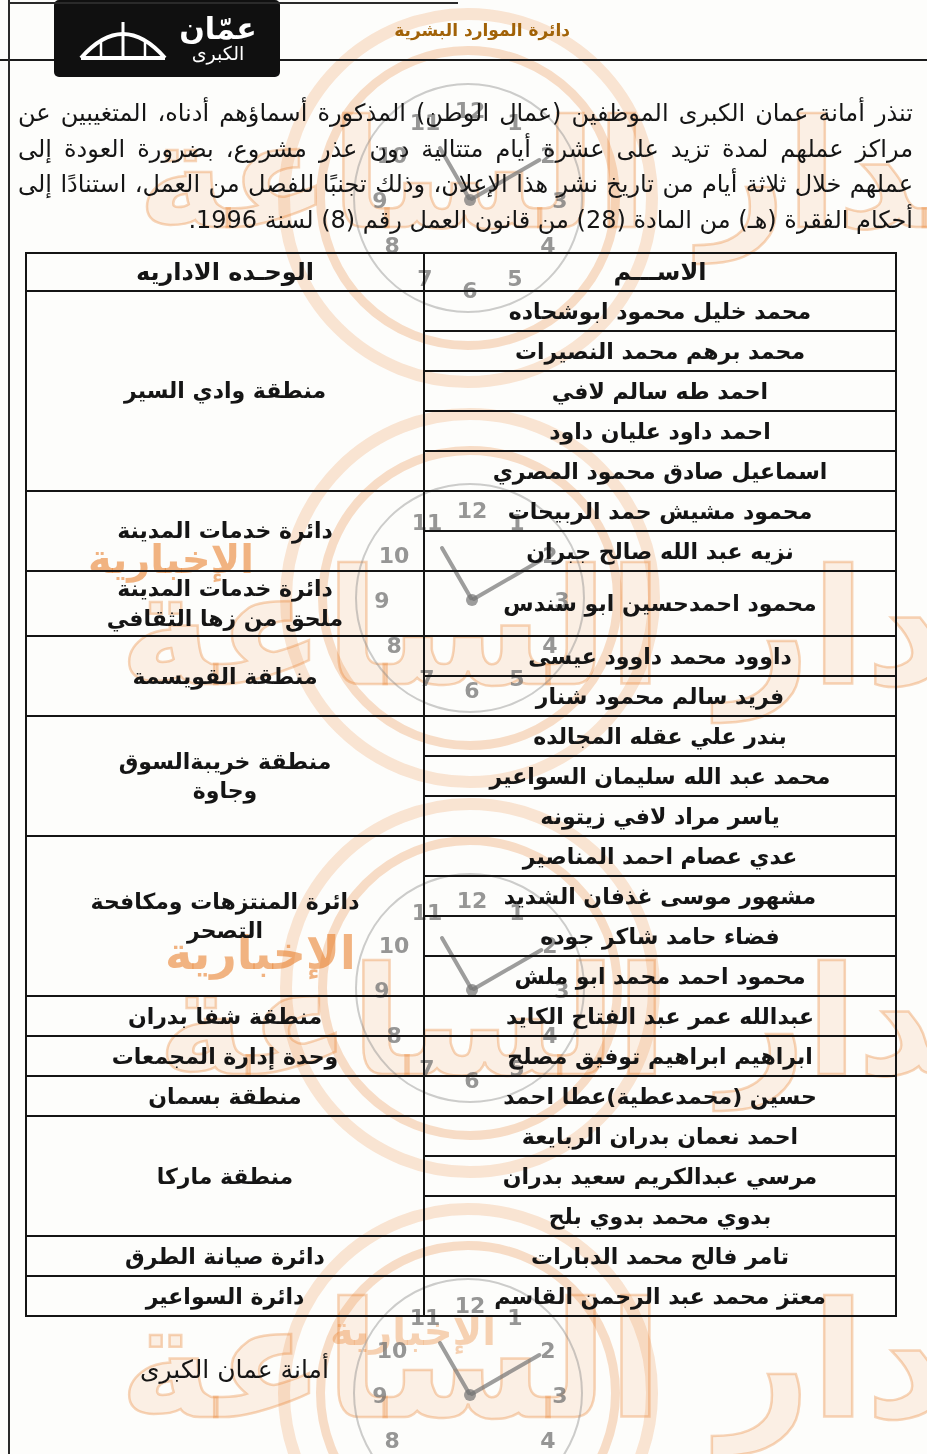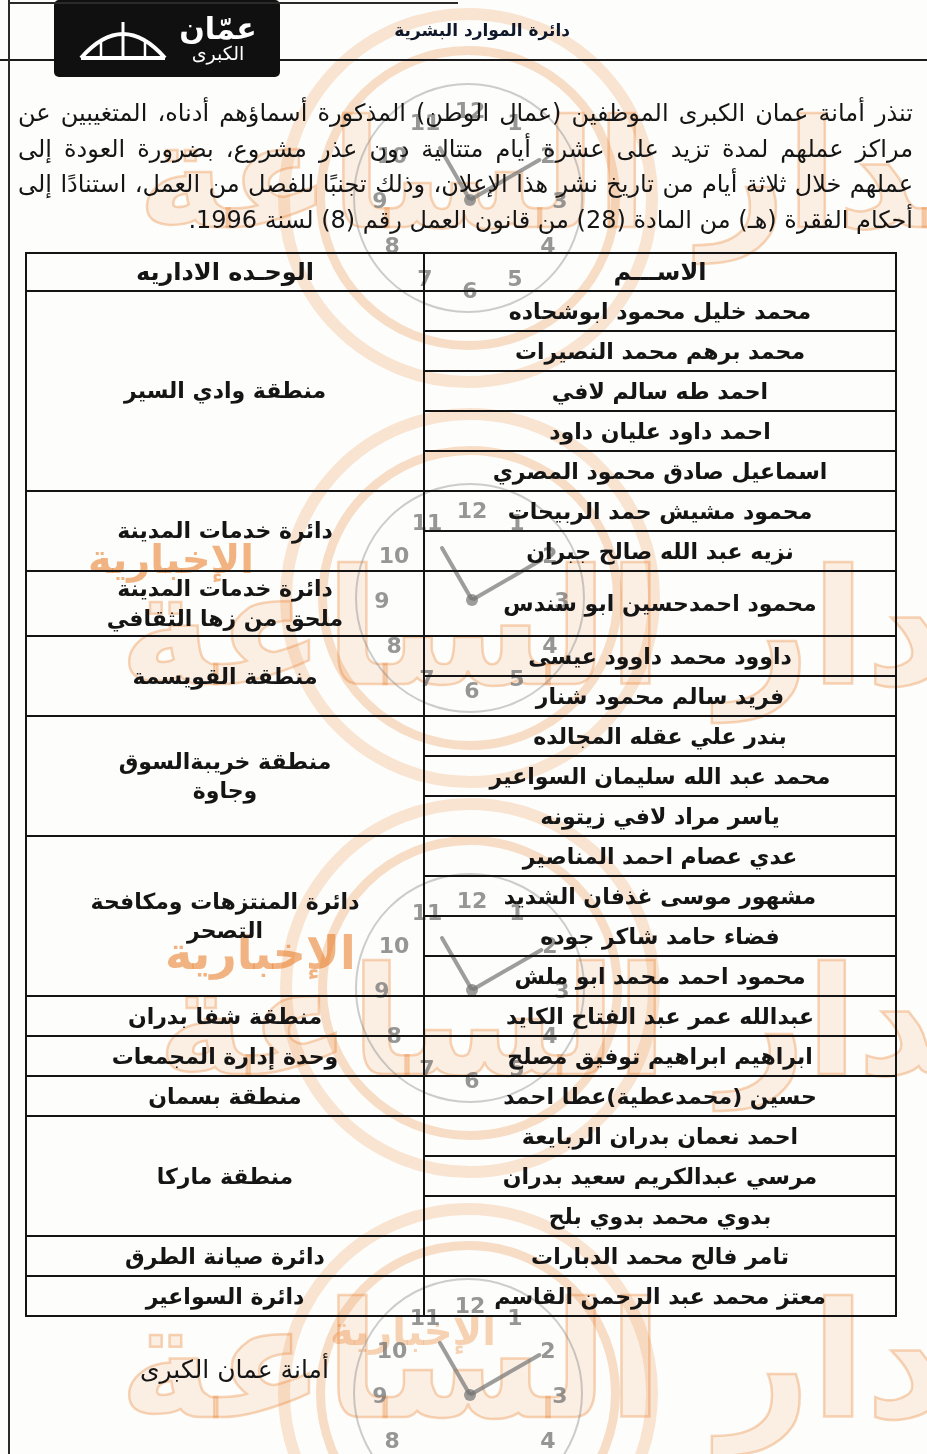--- a/index.html
+++ b/index.html
@@ -31,21 +31,21 @@
   .wm-clock { position: absolute; left: 115px; top: 115px; width: 230px; height: 230px; border: 2px solid rgba(130,130,130,0.40); border-radius: 50%; }
   .wm-clock .num { position: absolute; transform: translate(-50%,-50%); font-size: 22px; font-weight: bold; color: rgba(115,115,115,0.75); }
   .wm-clock .hand { position: absolute; left: 113px; top: 115px; width: 4px; background: rgba(115,115,115,0.70); transform-origin: 2px 0; border-radius: 2px; }
   .wm-clock .dot { position: absolute; left: 109px; top: 109px; width: 12px; height: 12px; border-radius: 50%; background: rgba(115,115,115,0.70); }
 
   
   .content { position: relative; z-index: 2; }
 
   .page-header { position: relative; height: 82px; }
   .header-rule { position: absolute; top: 59px; left: 0; width: 100%; height: 2px; background: #1b1b1b; }
-  .dept-label { position: absolute; top: 20px; right: 357px; font-size: 17px; font-weight: bold; color: #0f172a; }
+  .dept-label { position: absolute; top: 20px; right: 357px; font-size: 17px; font-weight: bold; color: #a16207; }
 
   .logo-box {
     position: absolute; top: 0; left: 34px; width: 226px; height: 77px;
     background: #101010; border-radius: 5px; color: #fff;
     display: flex; align-items: center; justify-content: center; gap: 10px; padding: 4px 4px; margin-left: 20px;
   }
   .logo-text { text-align: center; line-height: 1.05; }
   .logo-line1 { font-size: 30px; font-weight: bold; display: block; }
   .logo-line2 { font-size: 19px; font-weight: normal; display: block; }
   .bridge-icon { flex: 0 0 auto; }

